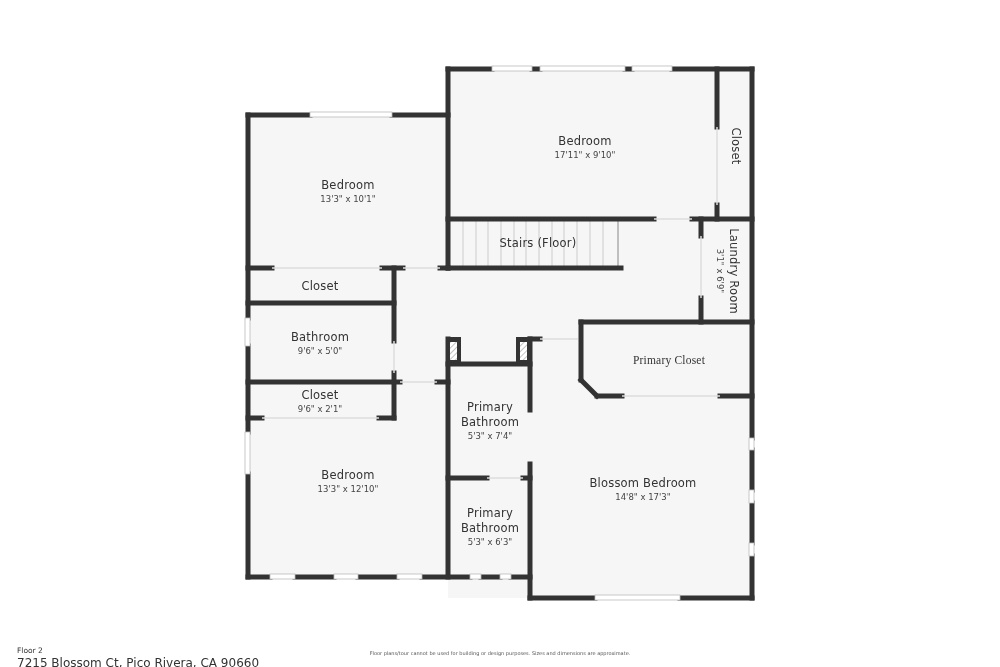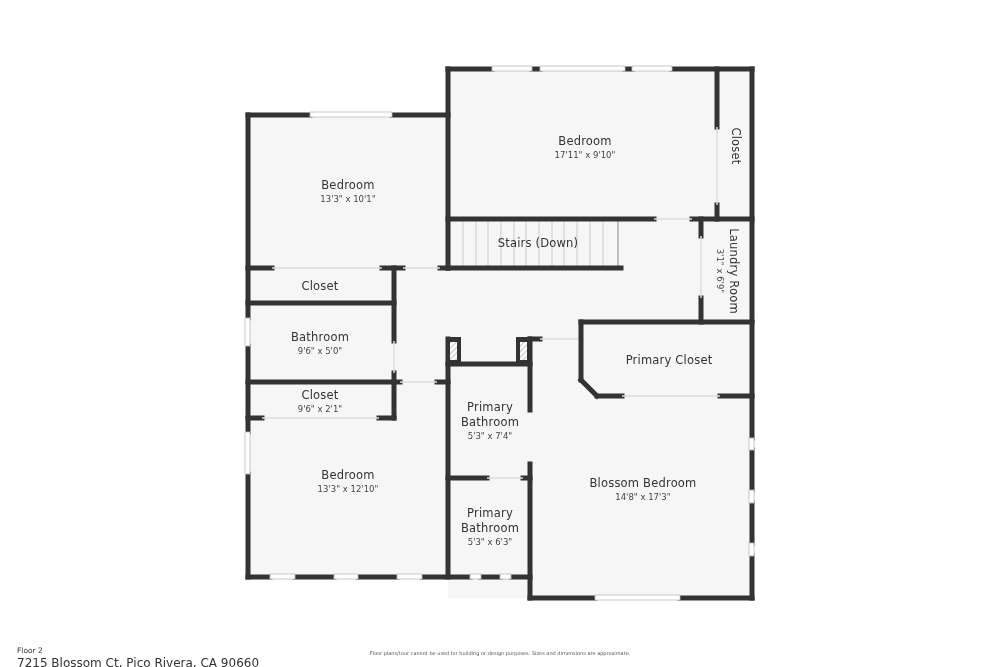--- a/index.html
+++ b/index.html
@@ -154,21 +154,21 @@
   <div class="dim">13'3" x 10'1"</div>
 </div>
 <div class="lbl" style="left:585px;top:147px;">
   <div class="name">Bedroom</div>
   <div class="dim">17'11" x 9'10"</div>
 </div>
 <div class="lbl rot" style="left:735px;top:146px;">
   <div class="name">Closet</div>
 </div>
 <div class="lbl" style="left:538px;top:243px;">
-  <div class="name">Stairs (Down)</div>
+  <div class="name">Stairs (Floor)</div>
 </div>
 <div class="lbl rot" style="left:727px;top:271px;">
   <div class="name">Laundry Room</div>
   <div class="dim">3'1" x 6'9"</div>
 </div>
 <div class="lbl" style="left:320px;top:286px;">
   <div class="name">Closet</div>
 </div>
 <div class="lbl" style="left:320px;top:343px;">
   <div class="name">Bathroom</div>
@@ -185,21 +185,21 @@
 <div class="lbl" style="left:490px;top:421px;">
   <div class="name">Primary</div>
   <div class="name">Bathroom</div>
   <div class="dim">5'3" x 7'4"</div>
 </div>
 <div class="lbl" style="left:490px;top:527px;">
   <div class="name">Primary</div>
   <div class="name">Bathroom</div>
   <div class="dim">5'3" x 6'3"</div>
 </div>
-<div class="lbl" style="left:669px;top:360px;">
+<div class="lbl" style="left:669px;top:360px;font-family:Liberation Serif, serif;">
   <div class="name">Primary Closet</div>
 </div>
 <div class="lbl" style="left:643px;top:489px;">
   <div class="name">Blossom Bedroom</div>
   <div class="dim">14'8" x 17'3"</div>
 </div>
 
 <div class="footer-addr">7215 Blossom Ct, Pico Rivera, CA 90660</div>
 <div class="footer-floor">Floor 2</div>
 <div class="footer-disclaimer">Floor plans/tour cannot be used for building or design purposes. Sizes and dimensions are approximate.</div>

